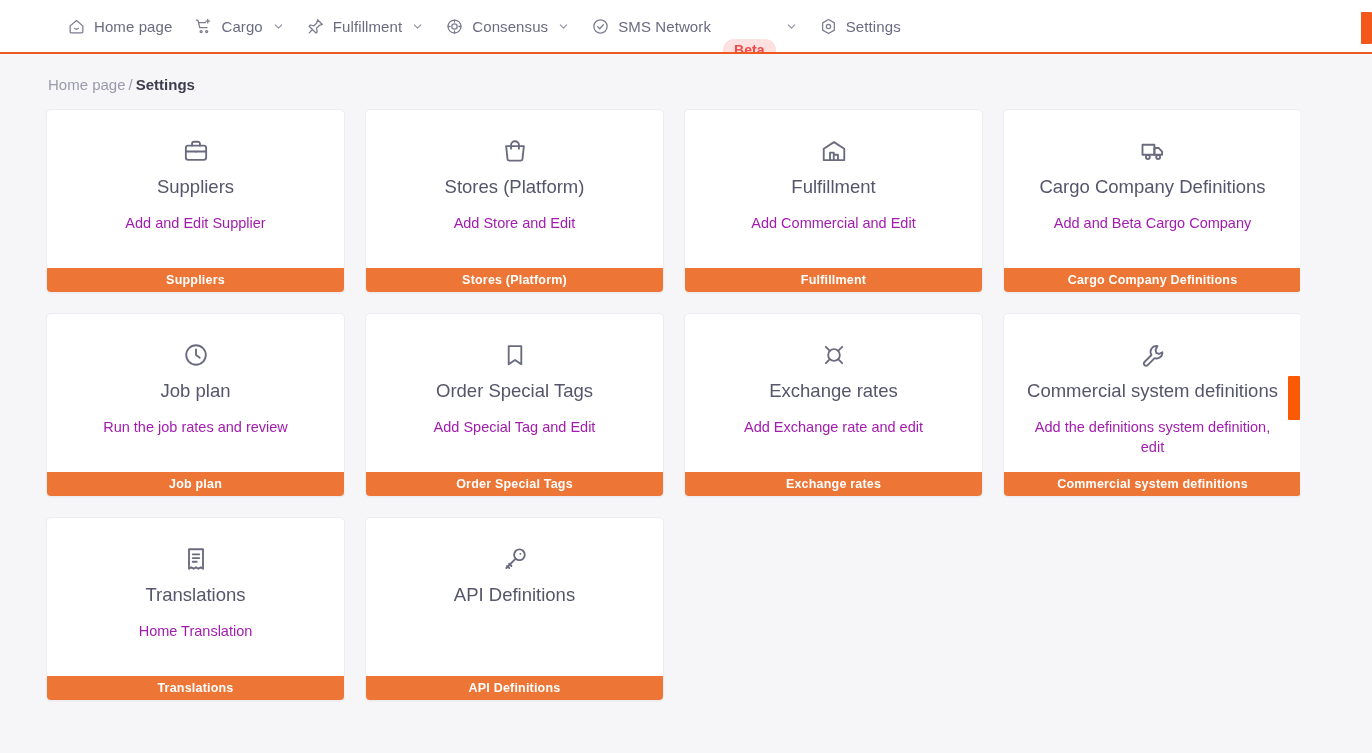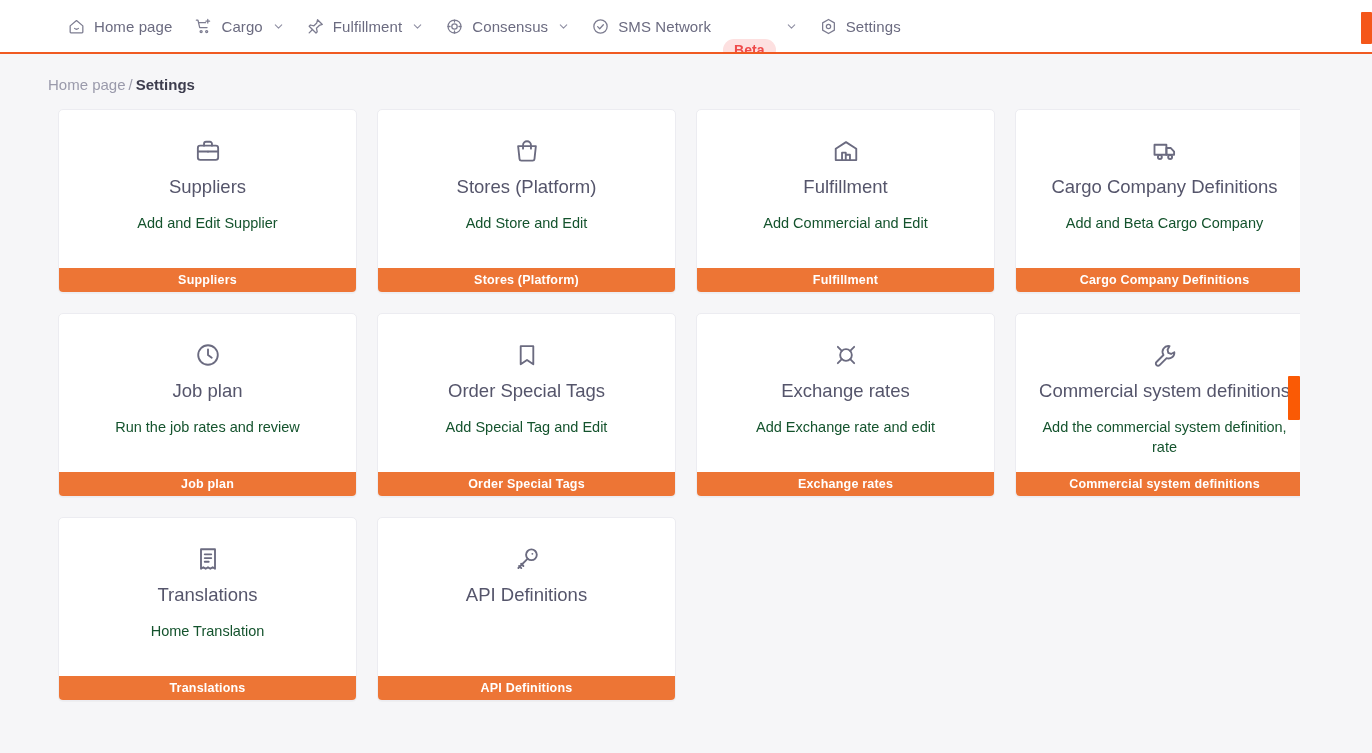--- a/index.html
+++ b/index.html
@@ -100,21 +100,21 @@
     padding: 22px 0 0 48px;
     font-size: 15px;
     color: #9a9aab;
   }
   .breadcrumb .crumb-link { color: #9a9aab; cursor: pointer; }
   .breadcrumb .crumb-sep { color: #9a9aab; margin: 0 3px; }
   .breadcrumb .crumb-current { color: #3d3d4e; font-weight: 600; }
 
   
   .grid {
-    margin: 16px 0 0 12px;
+    margin: 16px 0 0 0;
     padding: 0 46px 0 46px;
     display: grid;
     grid-template-columns: repeat(4, 299px);
     column-gap: 20px;
     row-gap: 20px;
     width: 1300px;
   }
   .card {
     background: #ffffff;
     border: 1px solid #ececf1;
@@ -145,21 +145,21 @@
     margin-top: 8px;
     font-size: 18.5px;
     color: #55556b;
     text-align: center;
     line-height: 1.2;
     font-weight: 400;
   }
   .card-desc {
     margin-top: 16px;
     font-size: 14.5px;
-    color: #14532d;
+    color: #a21caf;
     text-align: center;
     line-height: 1.35;
     max-width: 250px;
   }
   .card-action {
     flex: 0 0 auto;
     height: 24px;
     background: #ed7535;
     color: #ffffff;
     font-size: 12.5px;
@@ -373,21 +373,21 @@
           <div class="card-action">Exchange rates</div>
         </div>
         <div class="card">
           <div class="card-body">
             <div class="card-icon">
               <svg width="28" height="28" viewBox="0 0 24 24" fill="none" stroke="currentColor" stroke-width="1.6" stroke-linecap="round" stroke-linejoin="round">
                 <path d="M15.9 4.4a5 5 0 0 0-5.2 7.6l-6 6a1.9 1.9 0 0 0 2.7 2.7l6-6A5 5 0 0 0 20 9.6l-2.8 1.5-2.4-1-0.6-2.6z"></path>
               </svg>
             </div>
             <div class="card-title">Commercial system definitions</div>
-            <div class="card-desc">Add the commercial system definition, rate</div>
+            <div class="card-desc">Add the definitions system definition, edit</div>
           </div>
           <div class="card-action">Commercial system definitions</div>
         </div>
         <div class="card">
           <div class="card-body">
             <div class="card-icon">
               <svg width="28" height="28" viewBox="0 0 24 24" fill="none" stroke="currentColor" stroke-width="1.6" stroke-linecap="round" stroke-linejoin="round">
                 <path d="M6 3.6h12v16.8l-2-1.3-2 1.3-2-1.3-2 1.3-2-1.3-2 1.3z"></path>
                 <path d="M9.2 8h5.6M9.2 11.2h5.6M9.2 14.4h3.4"></path>
               </svg>

